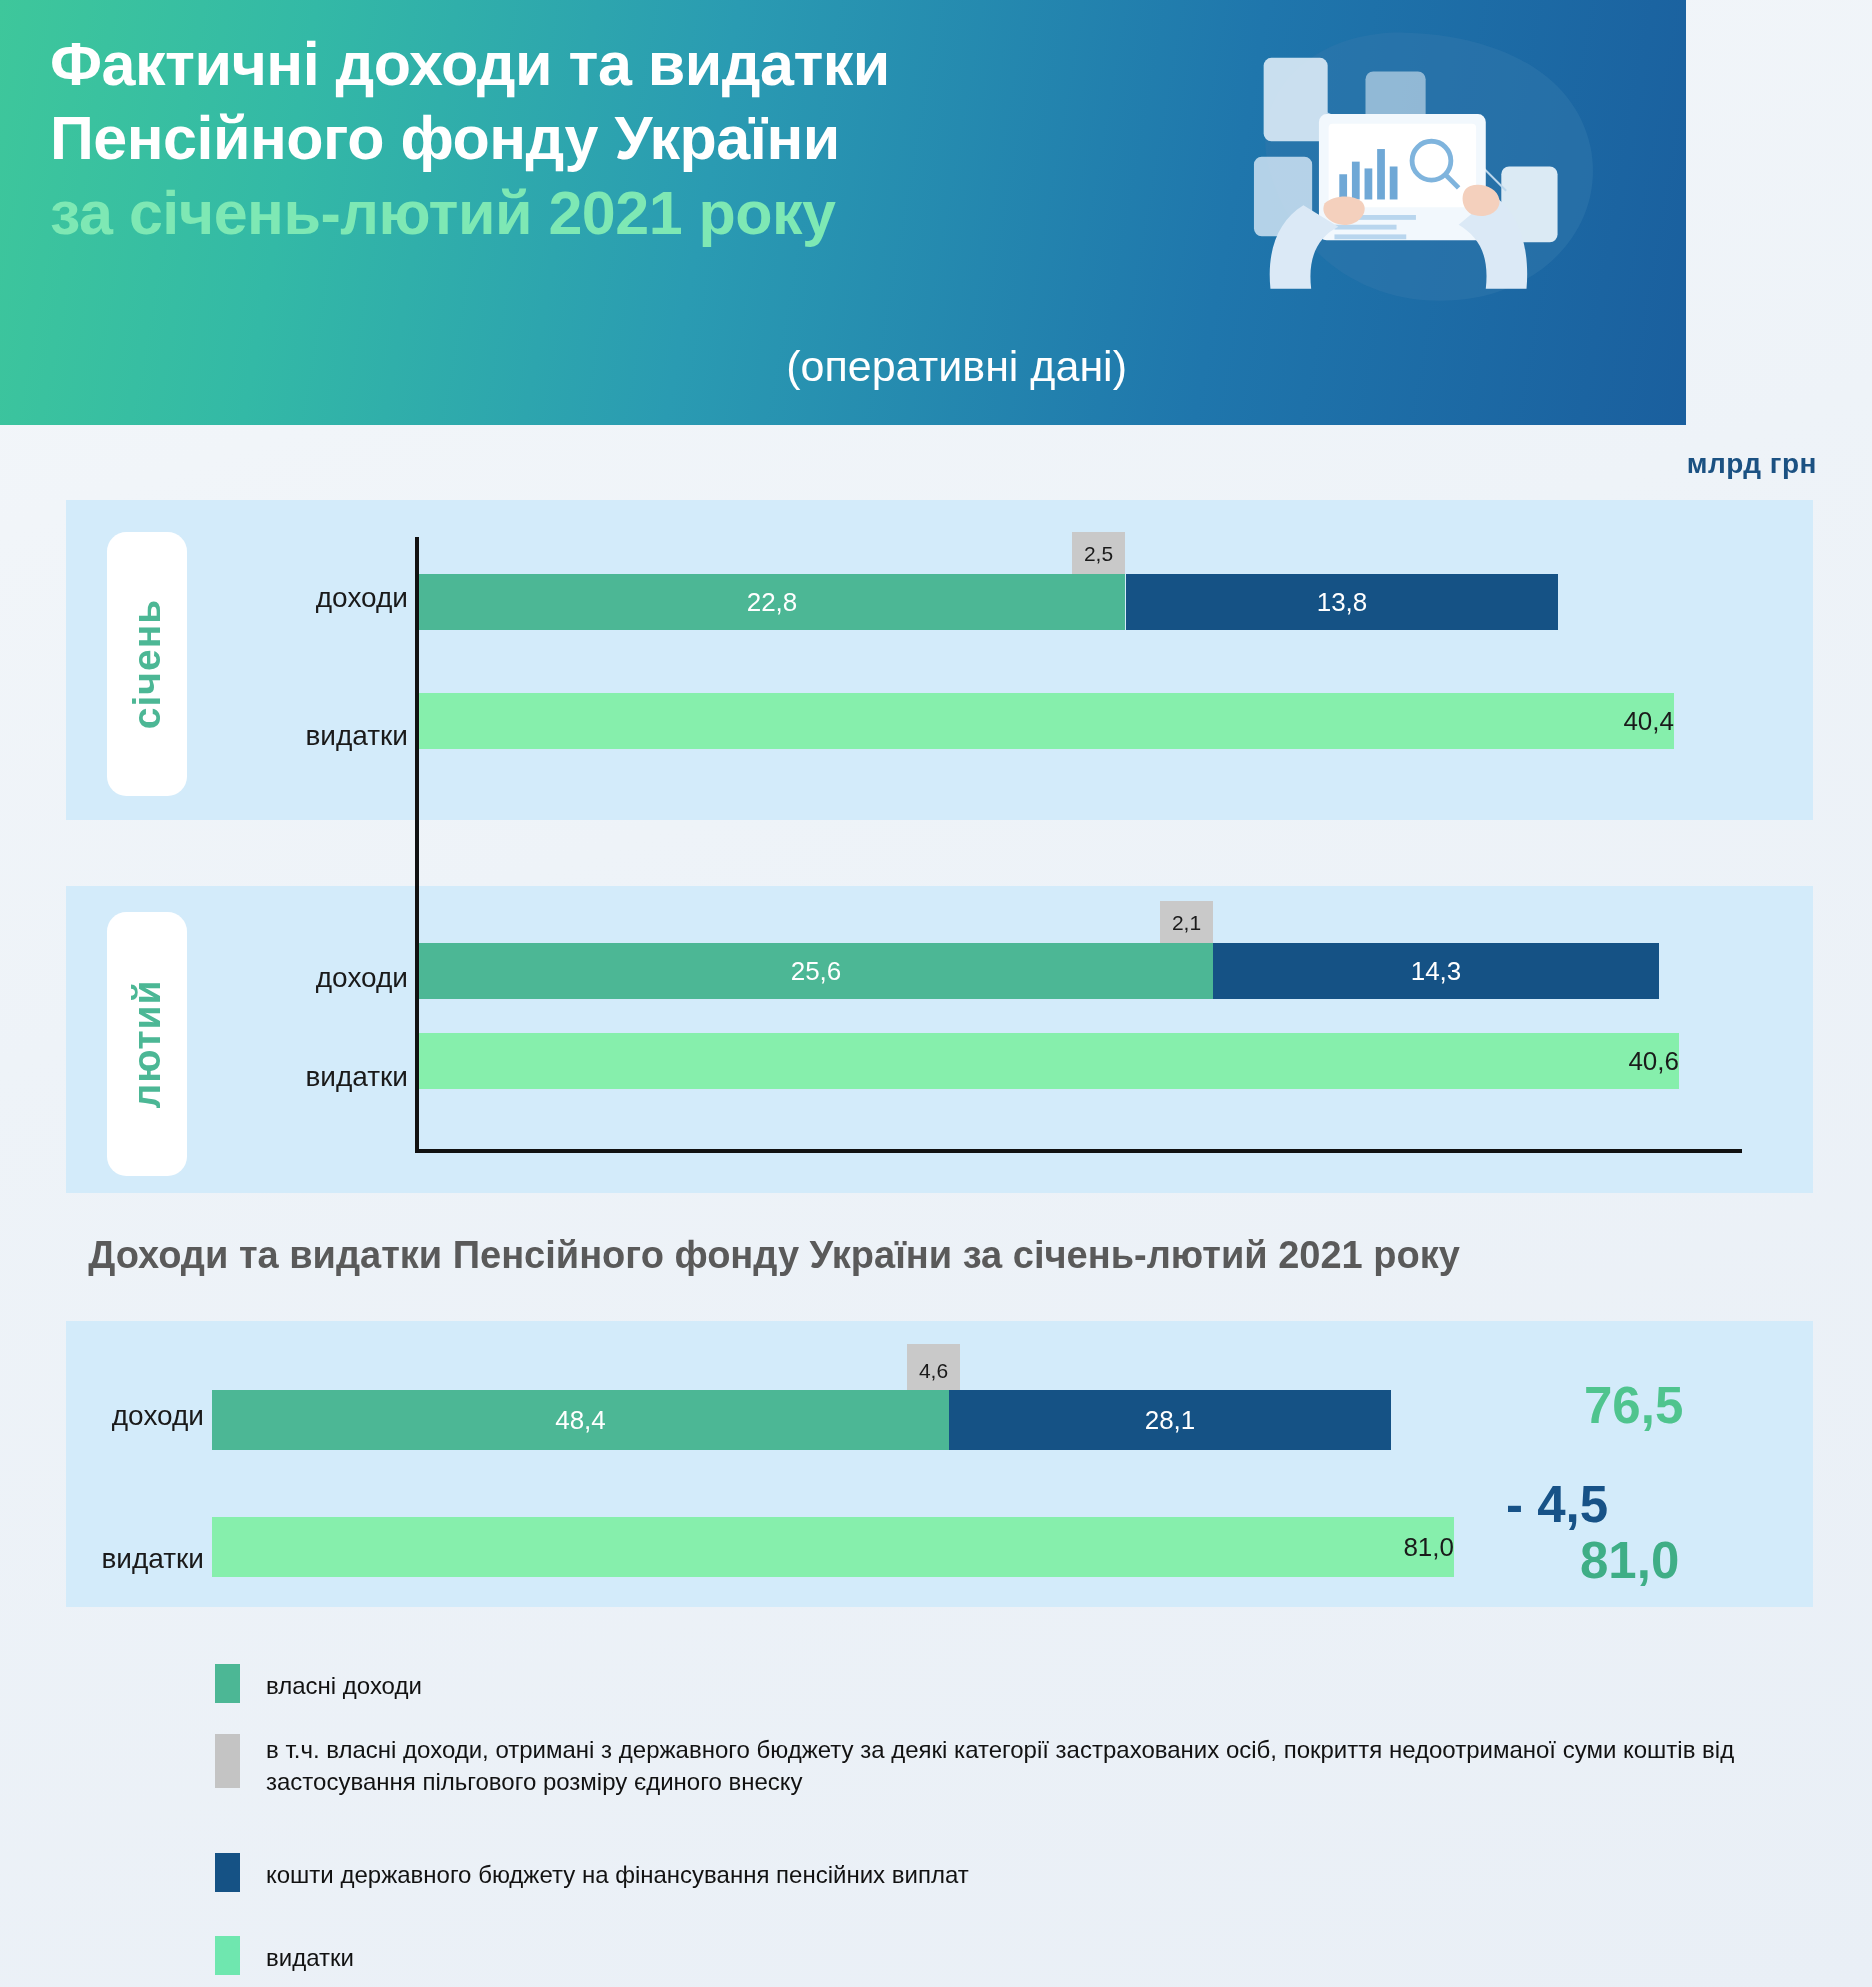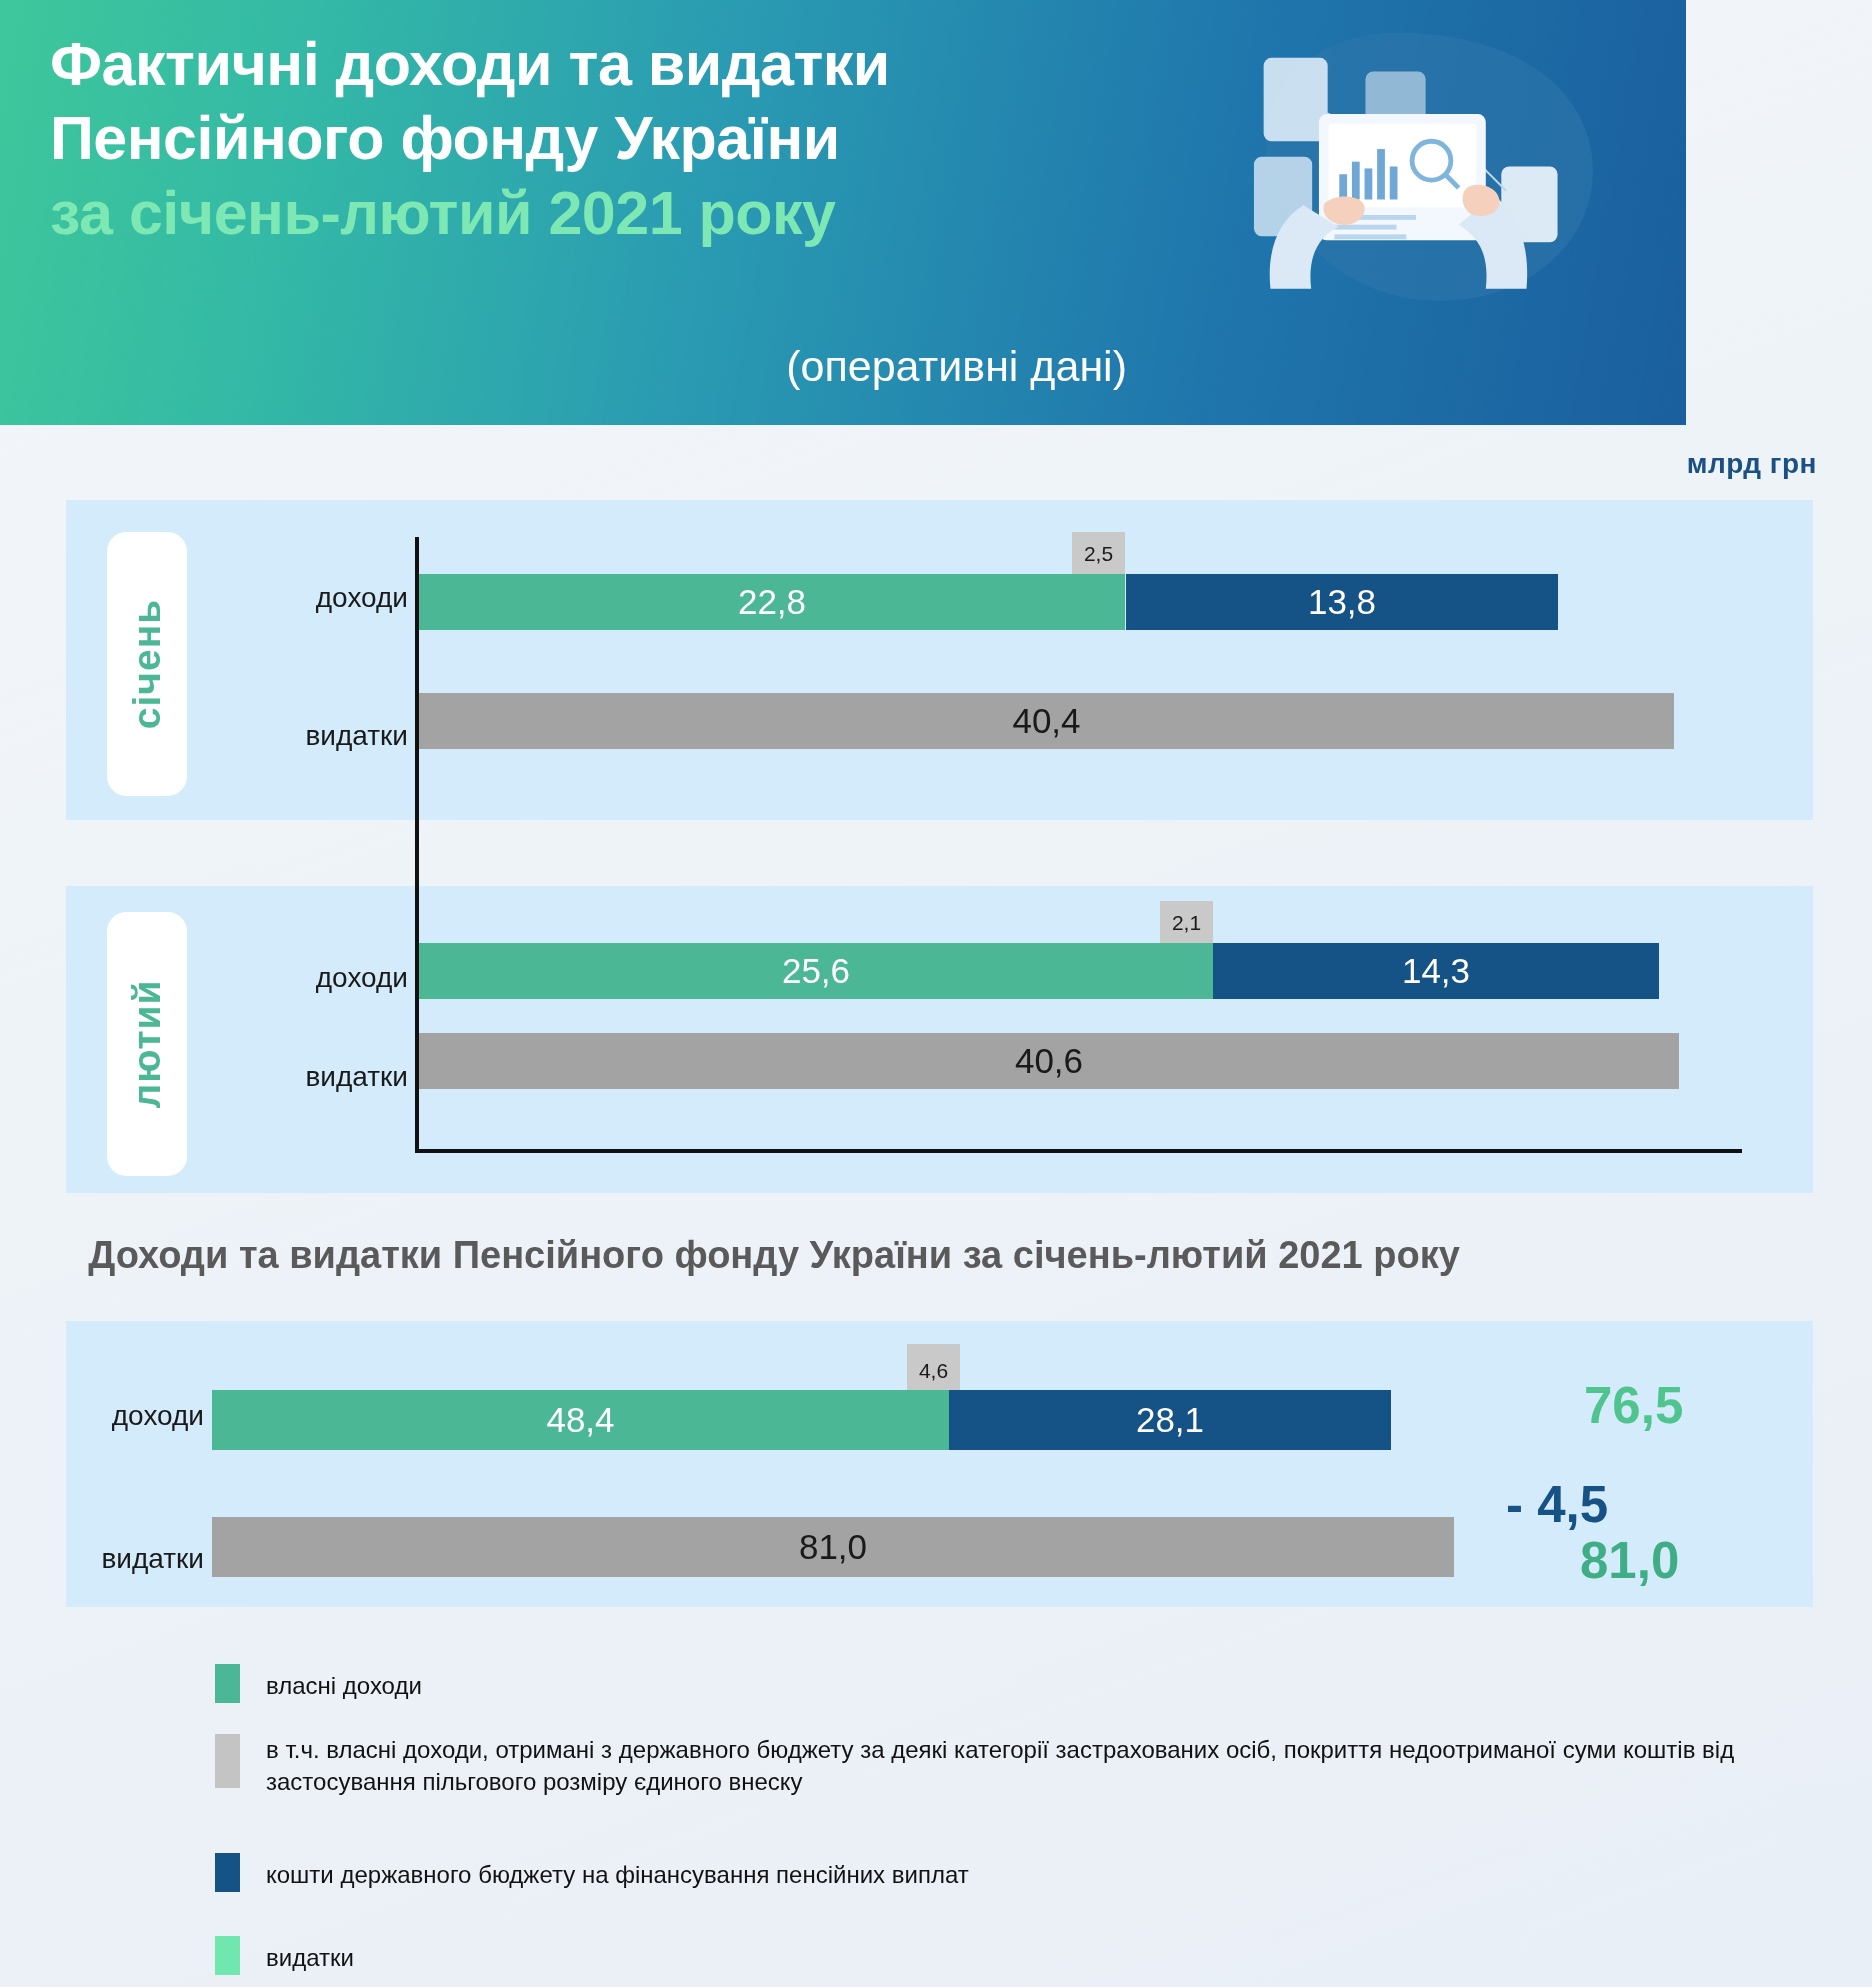--- a/index.html
+++ b/index.html
@@ -124,28 +124,28 @@
     width: 175px;
   }
   .bar {
     position: absolute;
     height: 56px;
     display: flex;
     align-items: center;
     justify-content: center;
   }
   .bar-val {
-    font-size: 35px;
+    font-size: 26px;
     color: #ffffff;
     font-weight: normal;
   }
   .bar-val.dark { color: #1a1a1a; }
   .seg-own   { background: #4cb795; }
   .seg-state { background: #155285; }
-  .seg-exp   { background: #a3a3a3; }
+  .seg-exp   { background: #86efac; justify-content: flex-end; }
 
   .gray-tab {
     position: absolute;
     width: 53px;
     background: #c9c9c9;
     display: flex;
     align-items: center;
     justify-content: center;
   }
   .gray-tab span {

